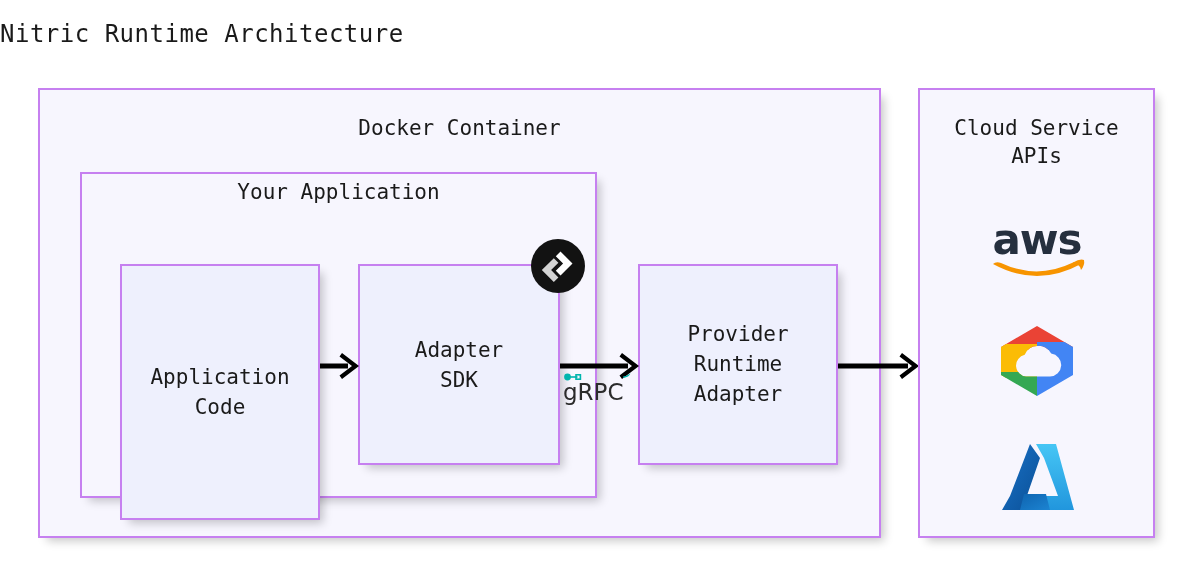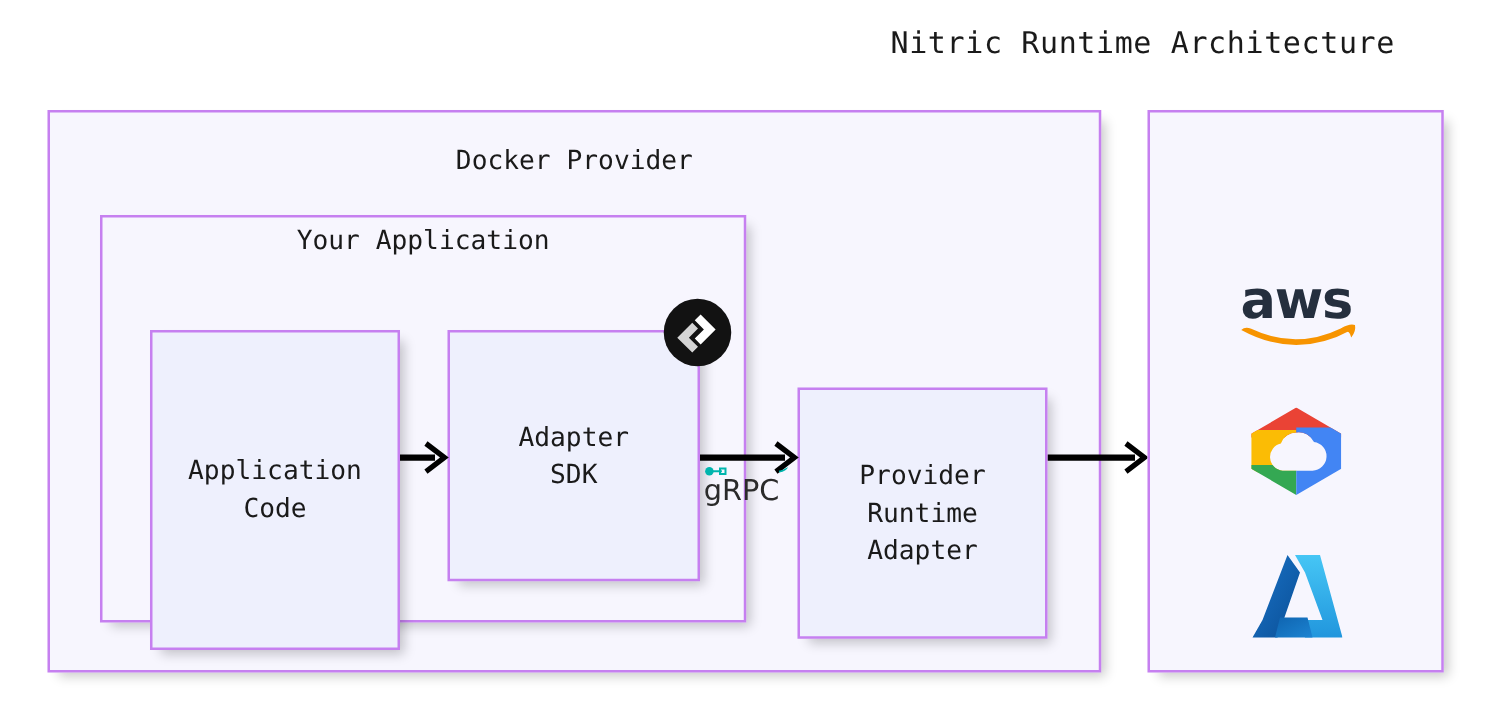--- a/index.html
+++ b/index.html
@@ -8,21 +8,21 @@
     background:#ffffff;
     font-family:"DejaVu Sans Mono","Liberation Mono",monospace;
     overflow:hidden;
     position:relative;
   }
   .canvas{position:absolute;inset:0;}
 
   
   .diagram-title{
     position:absolute;left:0;top:20px;width:1116px;
-    text-align:right;
+    text-align:left;
     font-family:"DejaVu Sans Mono","Liberation Mono",monospace;
     font-size:24px;letter-spacing:0.5px;color:#1a1a1a;
   }
 
   
   .box{
     position:absolute;
     background:#f7f6fe;
     border:2px solid #c680f0;
     box-sizing:border-box;
@@ -39,21 +39,21 @@
 
   
   #docker-container{left:38px;top:88px;width:843px;height:450px;}
   #docker-label{top:24px;}
 
   #your-application{left:80px;top:172px;width:517px;height:326px;}
   #your-app-label{top:4px;}
 
   #application-code{left:120px;top:264px;width:200px;height:256px;}
   #nitric-sdk{left:358px;top:264px;width:202px;height:201px;}
-  #provider-runtime{left:638px;top:264px;width:200px;height:201px;margin-top:46px;}
+  #provider-runtime{left:638px;top:264px;width:200px;height:201px;}
   #cloud-panel{left:918px;top:88px;width:237px;height:450px;}
 
   .center-label{
     position:absolute;left:0;top:50%;transform:translateY(-50%);
     width:100%;text-align:center;
     font-size:21px;color:#1a1a1a;line-height:1.45;white-space:pre-line;
   }
 
   
   .arrow{position:absolute;}
@@ -77,21 +77,21 @@
   #azure-logo{top:345px;height:86px;}
 </style>
 </head>
 <body>
 
 <div class="canvas">
 
   <div class="diagram-title">Nitric Runtime Architecture</div>
 
   <div class="box" id="docker-container">
-    <div class="box-label" id="docker-label">Docker Provider</div>
+    <div class="box-label" id="docker-label">Docker Container</div>
   </div>
 
   <div class="box" id="your-application">
     <div class="box-label" id="your-app-label">Your Application</div>
   </div>
 
   <div class="box inner" id="application-code">
     <div class="center-label">Application
 Code</div>
   </div>
@@ -144,20 +144,22 @@
   </div>
 
   <div class="arrow" style="left:838px;top:348px;width:82px;height:36px;">
     <svg width="82" height="36" viewBox="0 0 82 36">
       <line x1="0" y1="18" x2="70" y2="18" stroke="#000" stroke-width="5"></line>
       <path d="M64 5 L81 18 L64 31 L61.5 27.5 L74 18 L61.5 8.5 Z" fill="#000"></path>
     </svg>
   </div>
 
   <div class="box" id="cloud-panel">
+    <div class="box-label" id="cloud-title">Cloud Service
+APIs</div>
 
     <div class="cloud-logo" id="aws-logo">
       <svg width="104" height="66" viewBox="0 0 104 66">
         <text x="52" y="40" text-anchor="middle" font-family="'DejaVu Sans','Liberation Sans',sans-serif" font-size="42" font-weight="700" letter-spacing="-1" fill="#252f3e">aws</text>
 
         <path d="M8 50 Q52 74 96 50 Q92 47 88 48.5 Q52 66 16 49 Q11 47 8 50 Z" fill="#f79400"></path>
         <path d="M88 48.5 Q95 44.5 99 46 Q100 51 96 56 Q95 49.5 88 50.5 Z" fill="#f79400"></path>
       </svg>
     </div>
 

